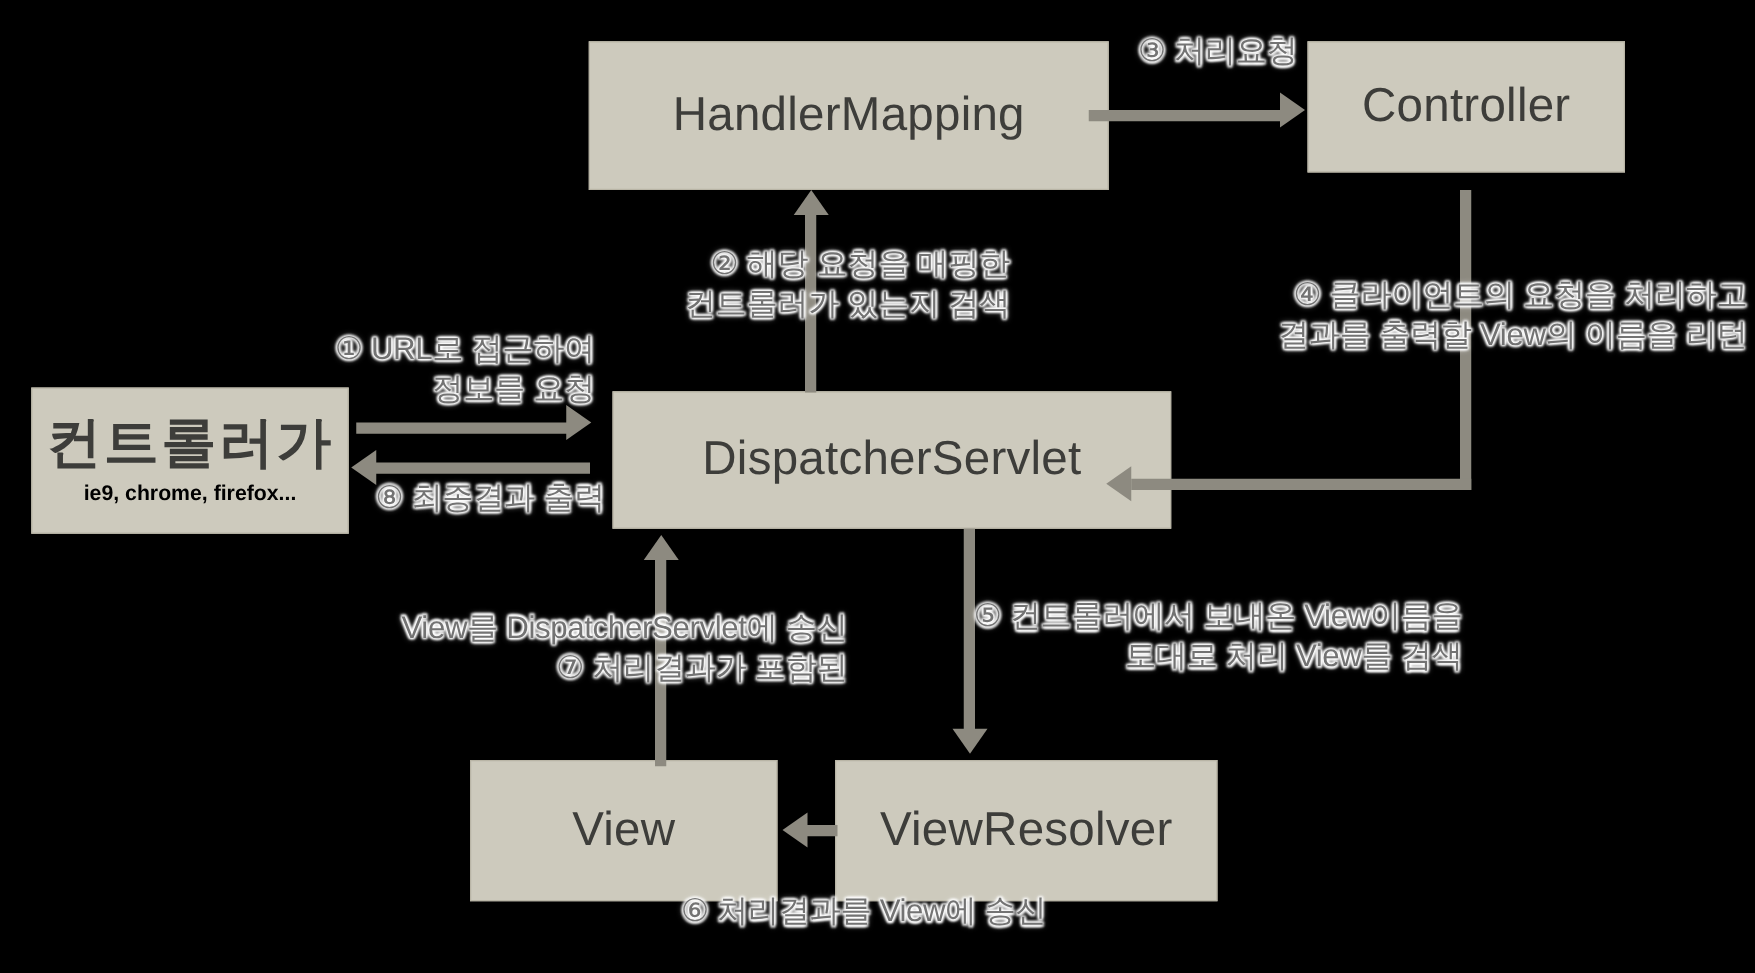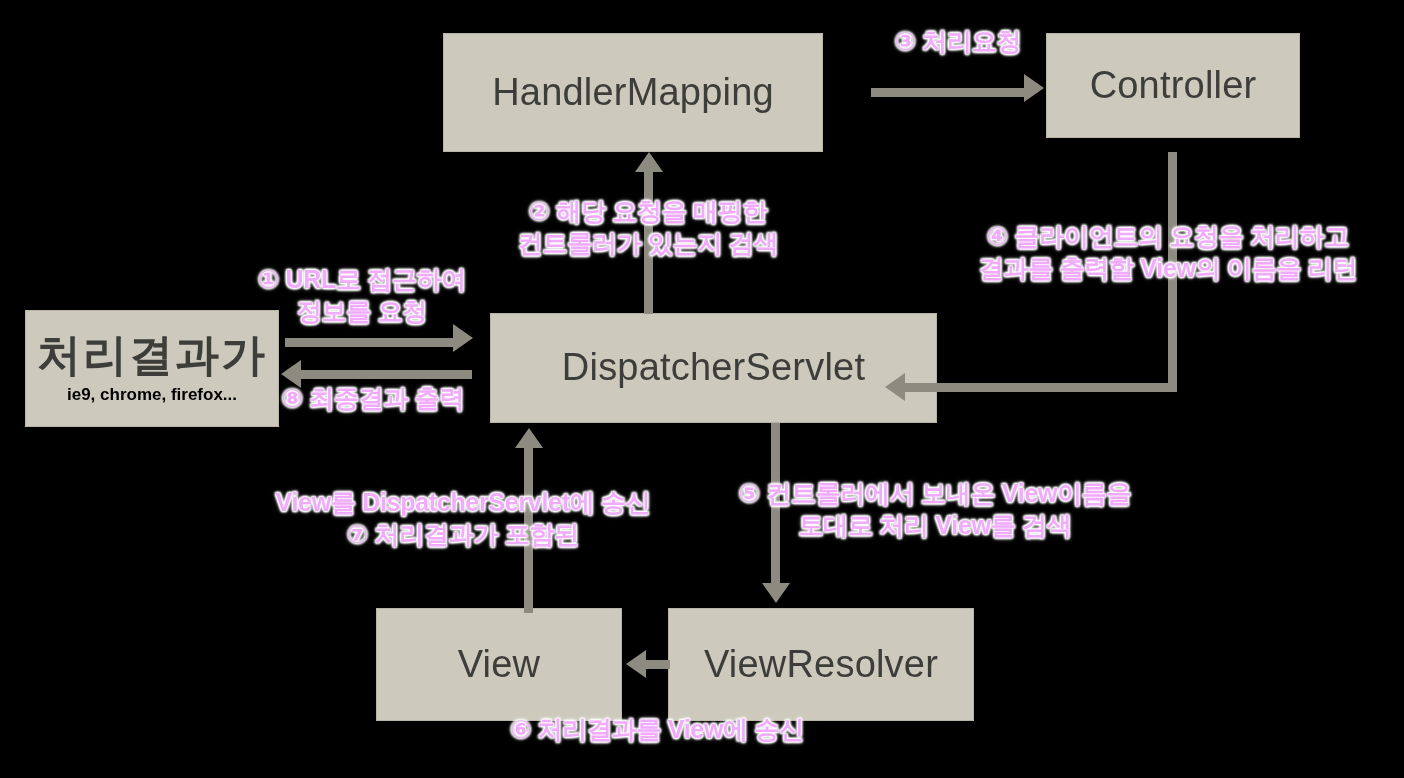--- a/index.html
+++ b/index.html
@@ -72,49 +72,49 @@
   }
   .head.down{
     border-left:14px solid transparent;
     border-right:14px solid transparent;
     border-top:20px solid #8d8a80;
   }
 
   
   .ann{
     position:absolute;
-    color:#f0abfc;
+    color:#737373;
     font-size:25px;
-    font-weight:700;
+    font-weight:400;
     line-height:1.26;
-    text-align:center;
+    text-align:right;
     white-space:nowrap;
     letter-spacing:-0.3px;
     text-shadow:
       0 0 3px #fff, 0 0 3px #fff, 0 0 5px #fff,
       1px 1px 2px #fff, -1px -1px 2px #fff,
       1px -1px 2px #fff, -1px 1px 2px #fff;
   }
   .ann .ln{display:block;}
 </style>
 </head>
 <body>
 
 <div id="stage">
 
-  <div class="node" style="left:443px;top:33px;width:380px;height:119px;">
+  <div class="node" style="left:471px;top:33px;width:416px;height:119px;">
     <div class="title">HandlerMapping</div>
   </div>
 
   <div class="node" style="left:1046px;top:33px;width:254px;height:105px;">
     <div class="title">Controller</div>
   </div>
 
   <div class="node kr" style="left:25px;top:310px;width:254px;height:117px;">
-    <div class="title">처리결과가</div>
+    <div class="title">컨트롤러가</div>
     <div class="subtitle">ie9, chrome, firefox...</div>
   </div>
 
   <div class="node" style="left:474px;top:313px;width:447px;height:110px;margin-left:16px;">
     <div class="title">DispatcherServlet</div>
   </div>
 
   <div class="node" style="left:376px;top:608px;width:246px;height:113px;">
     <div class="title">View</div>
   </div>

